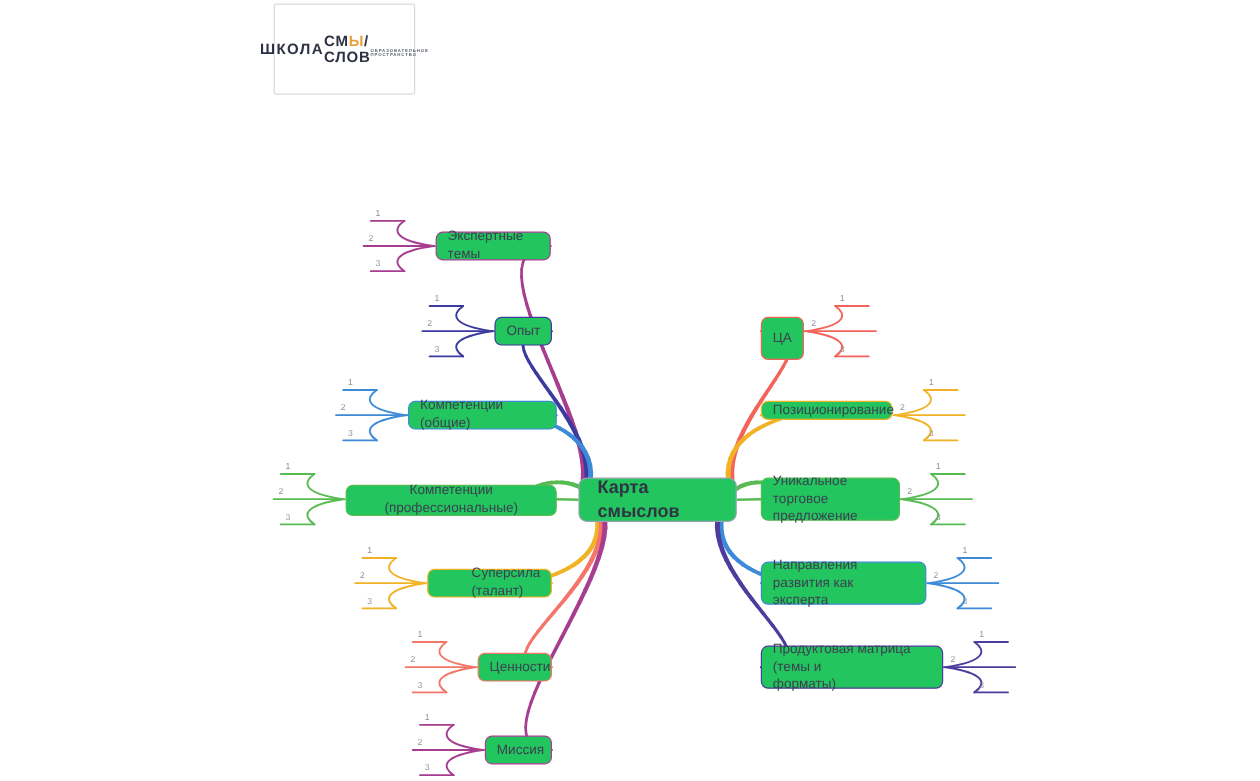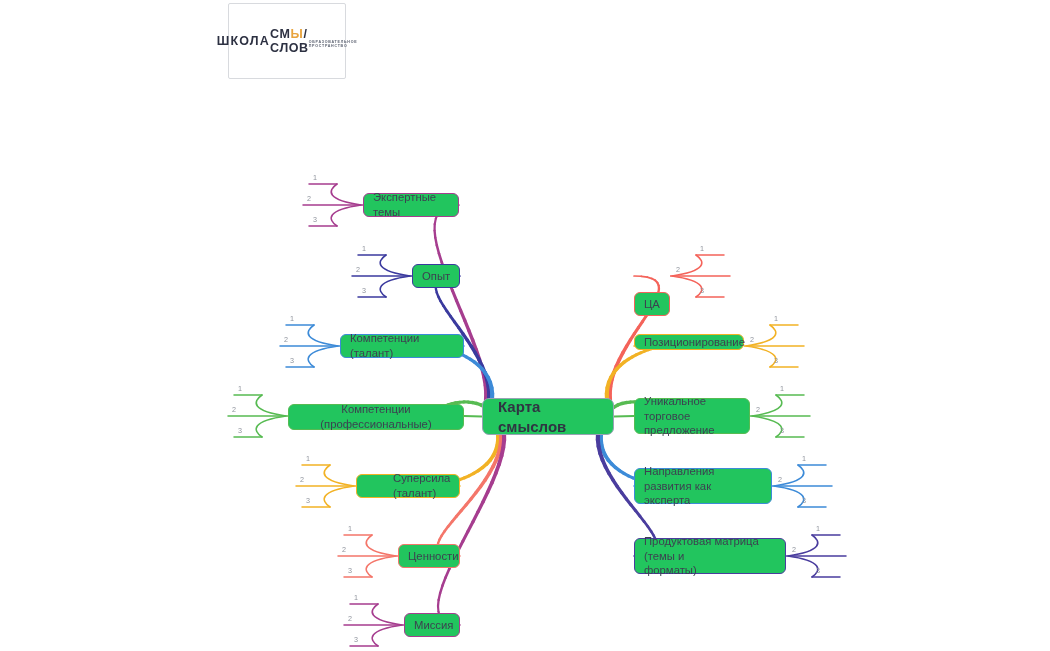--- a/index.html
+++ b/index.html
@@ -492,41 +492,41 @@
     <div class="subnum" style="left: 307px; top: 194px;">2</div>
     <div class="subnum" style="left: 313px; top: 215px;">3</div>
     <div class="node" style="left: 363px; top: 193px; width: 96px; height: 24px; border-color: rgb(166, 61, 143);">Экспертные темы</div>
     <div class="subnum" style="left: 362px; top: 244px;">1</div>
     <div class="subnum" style="left: 356px; top: 265px;">2</div>
     <div class="subnum" style="left: 362px; top: 286px;">3</div>
     <div class="node" style="left: 412px; top: 264px; width: 48px; height: 24px; border-color: rgb(59, 58, 158);">Опыт</div>
     <div class="subnum" style="left: 290px; top: 314px;">1</div>
     <div class="subnum" style="left: 284px; top: 335px;">2</div>
     <div class="subnum" style="left: 290px; top: 356px;">3</div>
-    <div class="node" style="left: 340px; top: 334px; width: 124px; height: 24px; border-color: rgb(61, 139, 216);">Компетенции (талант)</div>
+    <div class="node" style="left: 340px; top: 334px; width: 124px; height: 24px; border-color: rgb(61, 139, 216);">Компетенции (общие)</div>
     <div class="subnum" style="left: 238px; top: 384px;">1</div>
     <div class="subnum" style="left: 232px; top: 405px;">2</div>
     <div class="subnum" style="left: 238px; top: 426px;">3</div>
     <div class="node" style="left: 288px; top: 404px; width: 176px; height: 26px; border-color: rgb(87, 187, 82); text-align: center;">Компетенции (профессиональные)</div>
     <div class="subnum" style="left: 306px; top: 454px;">1</div>
     <div class="subnum" style="left: 300px; top: 475px;">2</div>
     <div class="subnum" style="left: 306px; top: 496px;">3</div>
     <div class="node" style="left: 356px; top: 474px; width: 104px; height: 24px; border-color: rgb(242, 178, 37); padding-left: 36px;">Суперсила (талант)</div>
     <div class="subnum" style="left: 348px; top: 524px;">1</div>
     <div class="subnum" style="left: 342px; top: 545px;">2</div>
     <div class="subnum" style="left: 348px; top: 566px;">3</div>
     <div class="node" style="left: 398px; top: 544px; width: 62px; height: 24px; border-color: rgb(244, 118, 106);">Ценности</div>
     <div class="subnum" style="left: 354px; top: 593px;">1</div>
     <div class="subnum" style="left: 348px; top: 614px;">2</div>
     <div class="subnum" style="left: 354px; top: 635px;">3</div>
     <div class="node" style="left: 404px; top: 613px; width: 56px; height: 24px; border-color: rgb(166, 61, 143);">Миссия</div>
     <div class="subnum" style="left: 700px; top: 244px;">1</div>
     <div class="subnum" style="left: 676px; top: 265px;">2</div>
     <div class="subnum" style="left: 700px; top: 286px;">3</div>
-    <div class="node" style="left: 634px; top: 264px; width: 36px; height: 24px; border-color: rgb(244, 99, 90); margin-top: 28px;">ЦА</div>
+    <div class="node" style="left: 634px; top: 264px; width: 36px; height: 36px; border-color: rgb(244, 99, 90);">ЦА</div>
     <div class="subnum" style="left: 774px; top: 314px;">1</div>
     <div class="subnum" style="left: 750px; top: 335px;">2</div>
     <div class="subnum" style="left: 774px; top: 356px;">3</div>
     <div class="node" style="left: 634px; top: 334px; width: 110px; height: 16px; border-color: rgb(242, 178, 37);">Позиционирование</div>
     <div class="subnum" style="left: 780px; top: 384px;">1</div>
     <div class="subnum" style="left: 756px; top: 405px;">2</div>
     <div class="subnum" style="left: 780px; top: 426px;">3</div>
     <div class="node" style="left: 634px; top: 398px; width: 116px; height: 36px; border-color: rgb(87, 187, 82);">Уникальное торговое
 предложение</div>
     <div class="subnum" style="left: 802px; top: 454px;">1</div>

